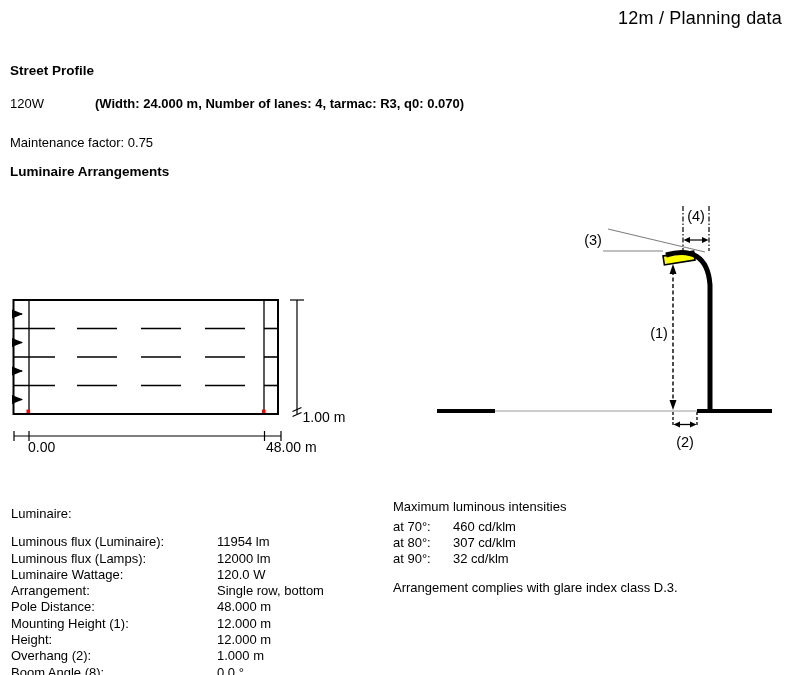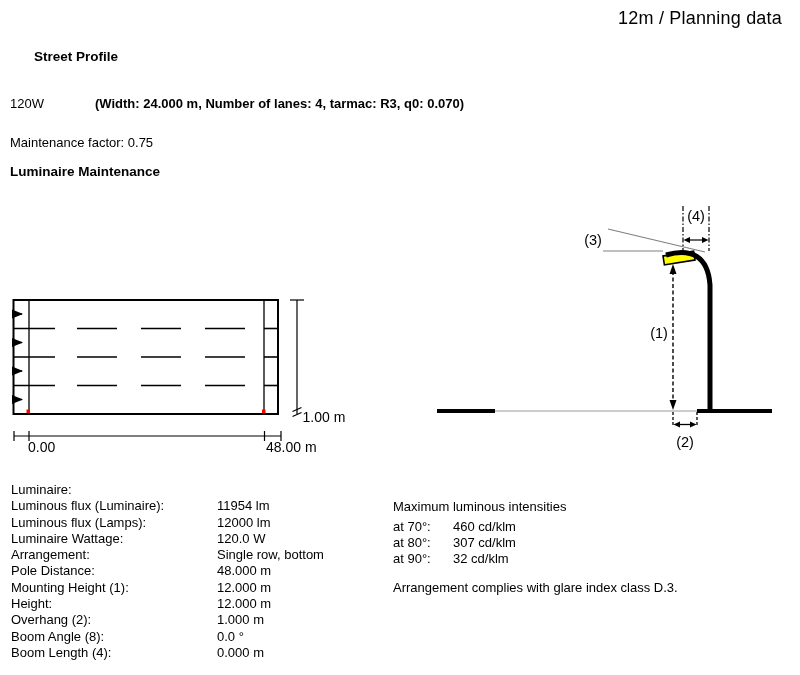--- a/index.html
+++ b/index.html
@@ -4,36 +4,36 @@
 <style>
   html,body{margin:0;padding:0;background:#ffffff;}
   .page{
     position:relative;width:800px;height:675px;background:#ffffff;
     font-family:"Liberation Sans", sans-serif;color:#000;overflow:hidden;
   }
   .abs{position:absolute;}
   .page-title{top:8px;right:18px;font-size:18px;font-weight:normal;letter-spacing:0.2px;}
   .sec-heading{font-size:13.5px;font-weight:bold;}
   .body-text{font-size:13px;}
-  #street-profile-heading{left:10px;top:49px;margin-left:24px;}
+  #street-profile-heading{left:10px;top:63px;}
   #wattage-row{left:10px;top:96px;width:520px;}
   #wattage-label{position:absolute;left:0;top:0;}
   #wattage-params{position:absolute;left:85px;top:0;white-space:nowrap;font-weight:bold;}
   #maintenance-row{left:10px;top:135px;}
   #arrangements-heading{left:10px;top:164px;}
   #street-svg{left:0;top:290px;}
   #pole-svg{left:420px;top:195px;}
   svg text{font-family:"Liberation Sans", sans-serif;fill:#000;}
   .dim-label{font-size:14px;}
   .paren-label{font-size:14.5px;}
   
   #luminaire-table{left:11px;top:482px;width:370px;}
   .lrow{height:16.3px;line-height:16.3px;font-size:13px;white-space:nowrap;}
   .lrow .lbl{display:inline-block;width:206px;}
-  .lrow .val{display:inline-block;}
+  .lrow .val{display:inline-block;margin-top:36px;}
   
   #intensities{left:393px;top:499px;width:400px;}
   #intensities .ihead{font-size:13px;height:20px;line-height:16px;}
   .irow{height:16px;line-height:16px;font-size:13px;}
   .irow .ilbl{display:inline-block;width:60px;}
   .irow .ival{display:inline-block;width:129px;text-align:left;}
   .small-note{font-size:9.5px;line-height:15px;margin-top:5px;}
   .glare-note{font-size:13px;margin-top:13px;}
 </style>
 </head>
@@ -45,21 +45,21 @@
 
   <div class="abs sec-heading" id="street-profile-heading">Street Profile</div>
 
   <div class="abs body-text" id="wattage-row">
     <span id="wattage-label">120W</span>
     <span id="wattage-params">(Width: 24.000 m, Number of lanes: 4, tarmac: R3, q0: 0.070)</span>
   </div>
 
   <div class="abs body-text" id="maintenance-row">Maintenance factor: 0.75</div>
 
-  <div class="abs sec-heading" id="arrangements-heading">Luminaire Maintenance</div>
+  <div class="abs sec-heading" id="arrangements-heading">Luminaire Arrangements</div>
 
   <svg class="abs" id="street-svg" width="360" height="175" viewBox="0 0 360 175">
     <defs>
       <marker id="ah" viewBox="0 0 10 8" refX="9" refY="4" markerWidth="8" markerHeight="7" orient="auto">
         <path d="M0,0 L10,4 L0,8 z" fill="#000"></path>
       </marker>
     </defs>
 
     <rect x="13.5" y="10" width="264.5" height="114" fill="none" stroke="#000" stroke-width="2"></rect>
 

